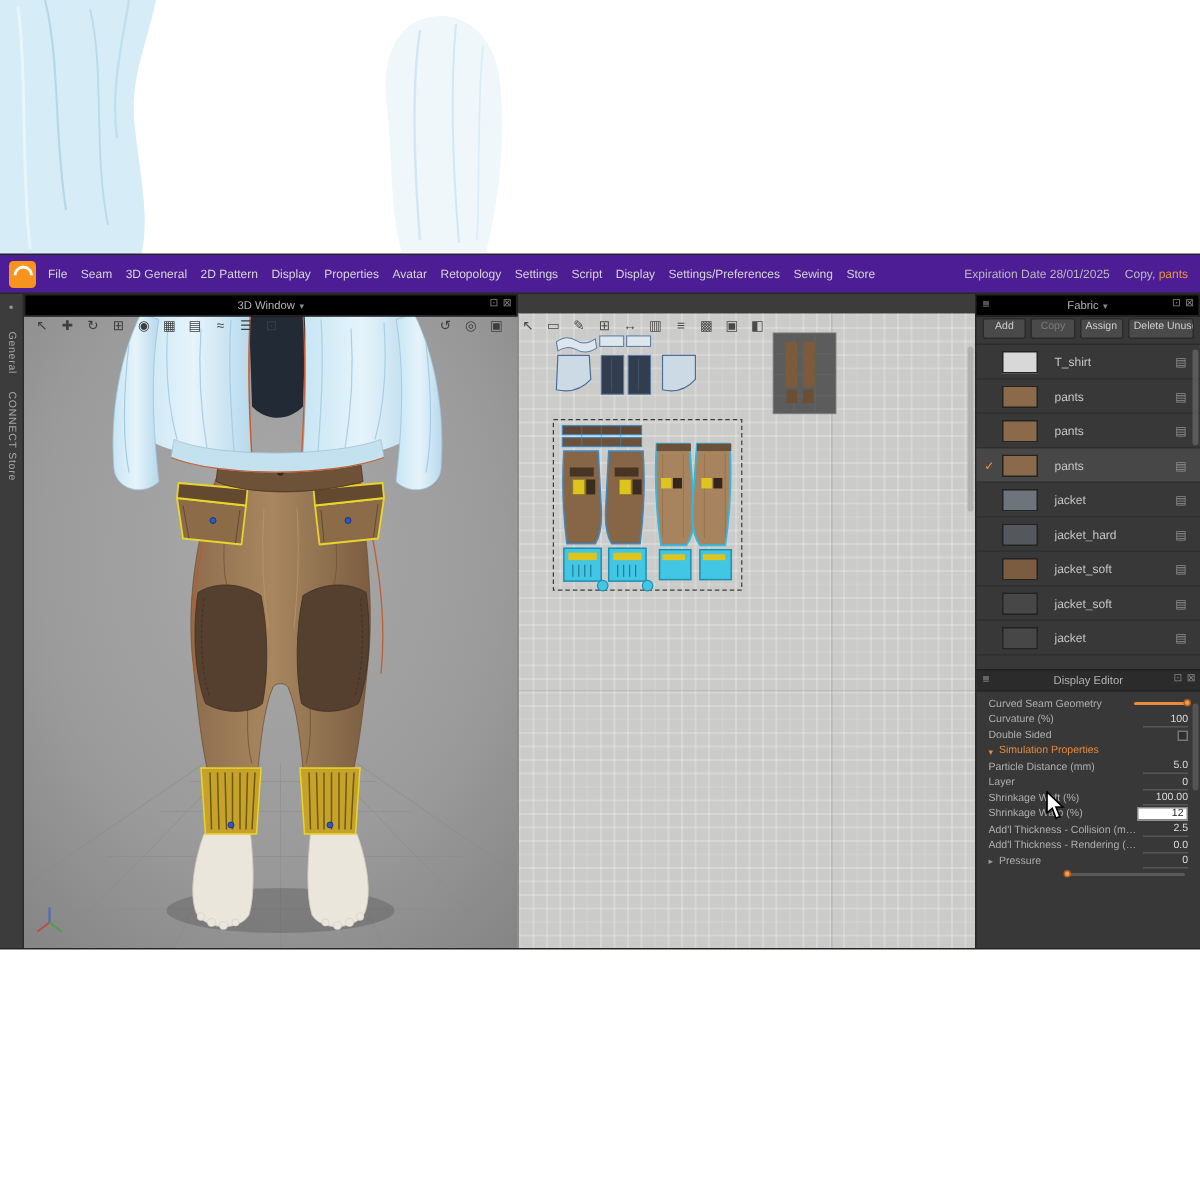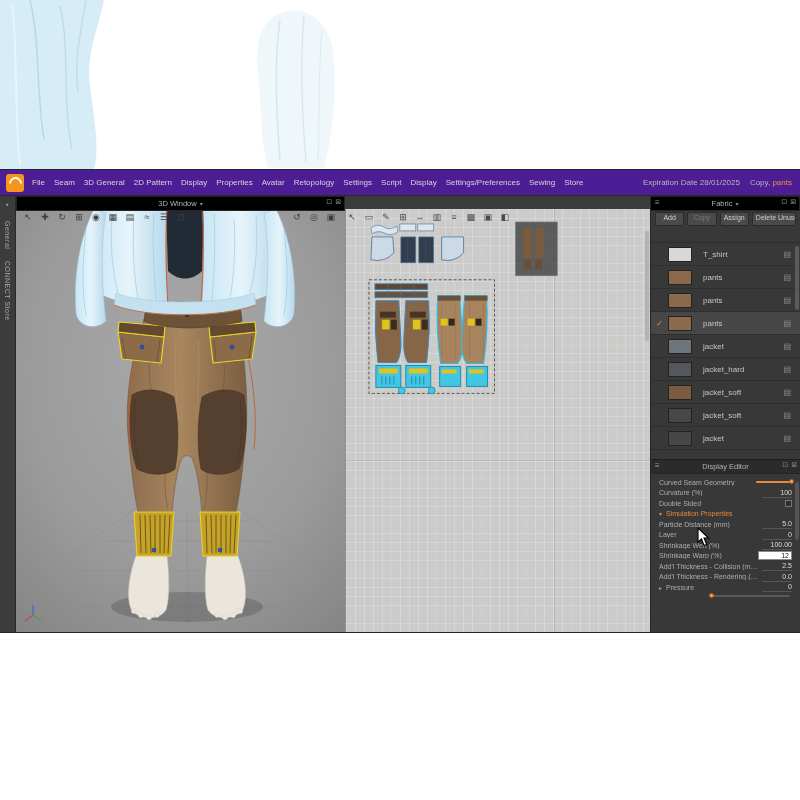--- a/index.html
+++ b/index.html
@@ -56,21 +56,21 @@
   .patterns{position:absolute;inset:0}
   .scroll2d{position:absolute;right:1px;top:22px;width:4px;height:110px;background:#b2b2b1;border-radius:2px;z-index:6}
   #tb2d .ticon{color:#4a4a4a}
 
   
   .rpanel{position:absolute;left:650px;top:39px;width:150px;height:423px;background:#383838;border-left:1px solid #262626;box-sizing:border-box;display:flex;flex-direction:column}
   .fab-buttons{display:flex;gap:3px;padding:3px 4px 2px 4px;box-sizing:border-box}
   .fbtn{background:#4a4a4a;border:1px solid #2b2b2b;border-radius:2px;color:#cfcfcf;font-size:7px;line-height:10px;height:12px;padding:0 3px;text-align:center;white-space:nowrap;flex:1;cursor:default;overflow:hidden}
   .fbtn.dis{color:#7b7b7b}
   .fbtn.wide{flex:1.7}
-  .flist{position:relative;height:216px;border-top:1px solid #2c2c2c;margin-top:14px}
+  .flist{position:relative;height:216px;border-top:1px solid #2c2c2c;margin-top:1px}
   .frow{height:23px;display:flex;align-items:center;border-bottom:1px solid #2f2f2f;padding:0 9px 0 4px;box-sizing:border-box;gap:4px}
   .frow.sel{background:#474747}
   .fchk{width:9px;font-size:8px;color:#e8953a;flex:none;text-align:center;line-height:9px}
   .fsw{width:24px;height:15px;border:1px solid #232323;flex:none;box-sizing:border-box}
   .fname{font-size:8px;color:#c6c6c6;flex:1;text-align:left;padding-left:7px;overflow:hidden;white-space:nowrap}
   .fico{font-size:8px;color:#8f8f8f;flex:none}
   .fscroll{position:absolute;right:1px;top:3px;width:4px;height:64px;background:#5a5a5a;border-radius:2px}
 
   .pe-hdr{height:13px;background:#2b2b2b;border-top:1px solid #1f1f1f;border-bottom:1px solid #242424;display:flex;align-items:center;justify-content:center;font-size:7.5px;color:#b3b3b3;position:relative;gap:3px}
   .pe-body{flex:1;position:relative;padding:3px 0 16px 0;font-size:7px;color:#aeaeae}

